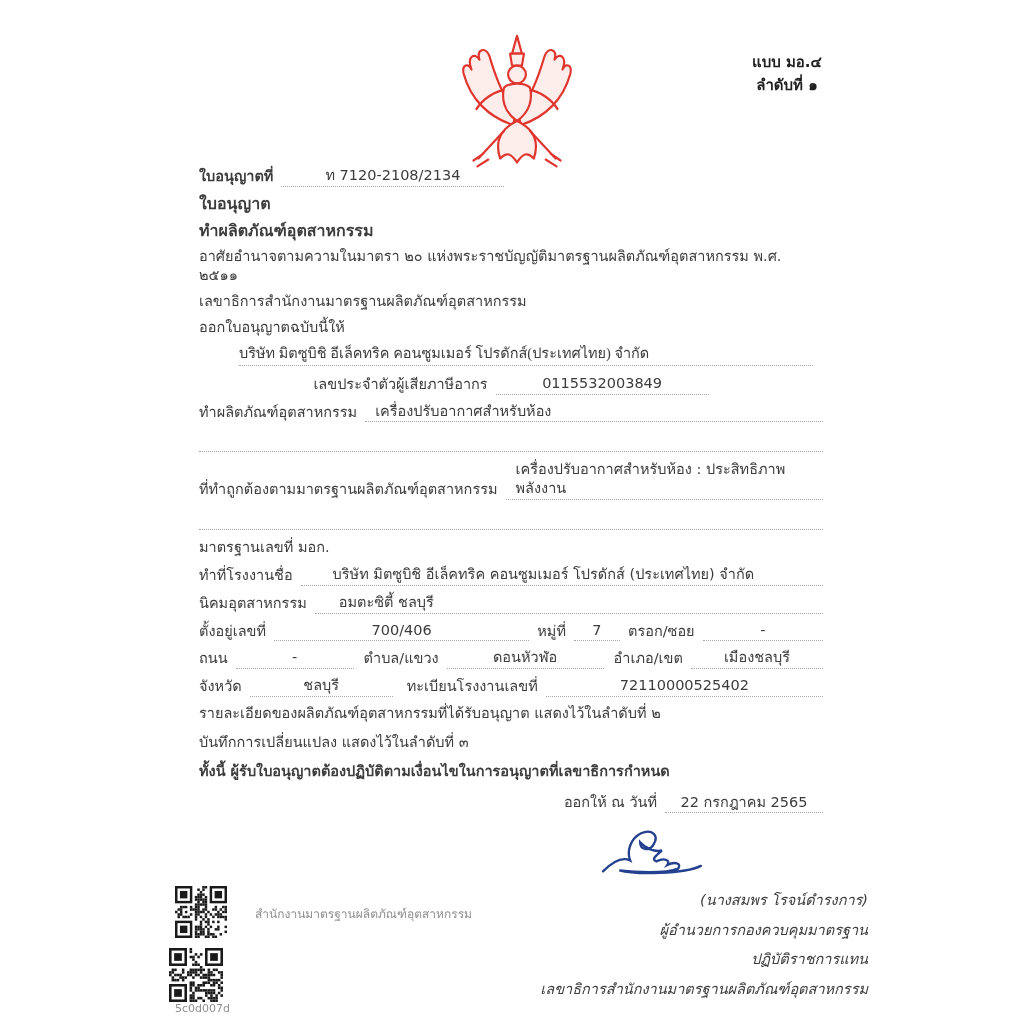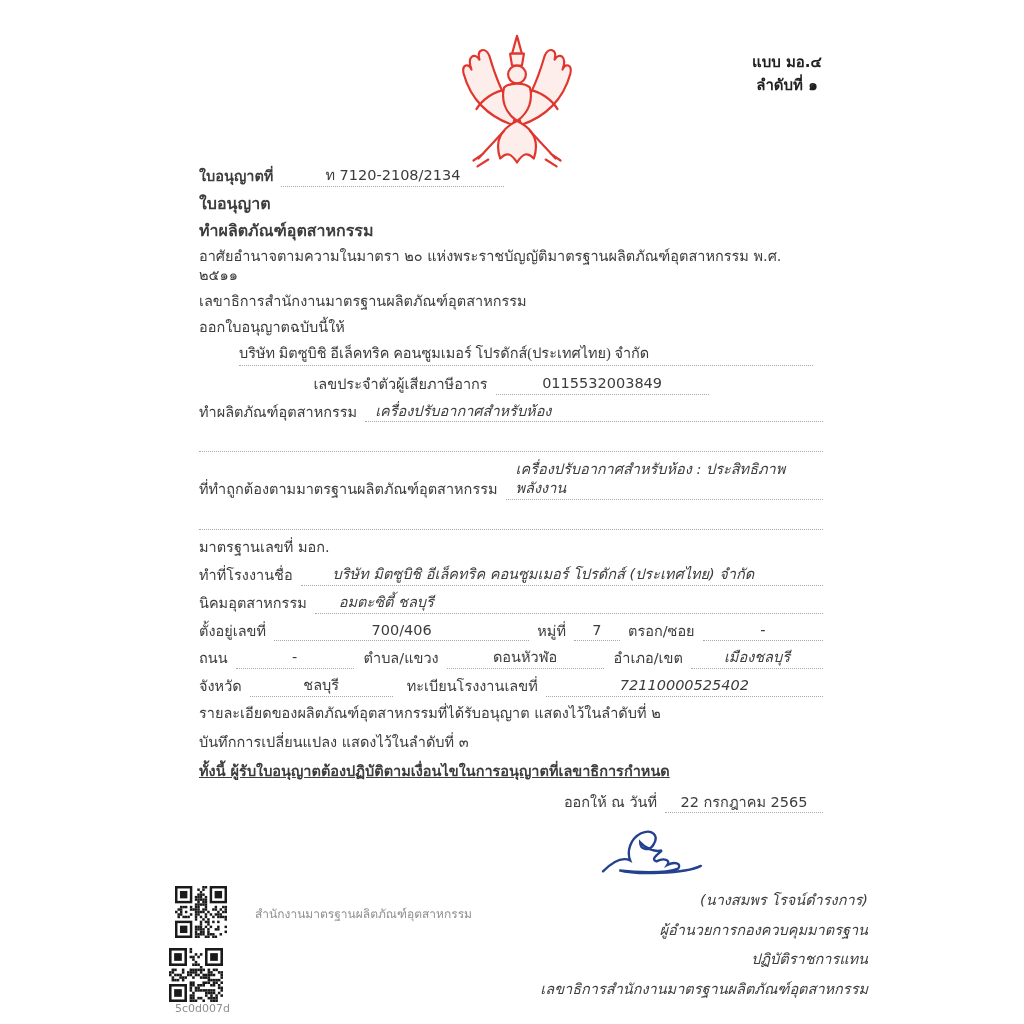--- a/index.html
+++ b/index.html
@@ -12,29 +12,29 @@
   .center{text-align:left;}
   
   .corner{position:absolute;top:44px;left:752px;font-weight:bold;color:#1f1f1f;
           font-size:15px;line-height:1.55;text-align:center;margin-top:7px;}
   
   .emblem{position:absolute;top:28px;left:432px;width:170px;height:178px;}
   
   .doc{position:absolute;left:199px;top:166px;width:624px;line-height:1.3;}
   .row{display:flex;align-items:flex-end;margin-bottom:7px;}
   .cell{border-bottom:1px dotted var(--dots,#a8a8a8);text-align:center;padding:0 4px 1px 4px;}
-  .fill{flex:1;font-style:italic;}
+  .fill{flex:1;}
   .lbl{white-space:nowrap;padding-bottom:1px;padding-right:8px;}
   .valL{text-align:left;padding-left:10px;}
   .titleline{font-weight:bold;font-size:16px;margin:2px 0 6px 0;}
   .pre{margin-bottom:7px;}
   .licensee{border-bottom:1px dotted var(--dots,#a8a8a8);margin:0 10px 8px 40px;padding-bottom:2px;font-family:Liberation Serif, serif;}
   .blankline{border-bottom:1px dotted var(--dots,#a8a8a8);height:22px;margin-bottom:8px;}
   .note{margin:4px 0 10px 0;}
-  .cond{font-weight:bold;margin:10px 0 12px 0;text-decoration:underline;}
+  .cond{font-weight:bold;margin:10px 0 12px 0;}
   .issued{display:flex;justify-content:flex-end;margin-top:4px;}
   
   .sigblock{position:absolute;left:538px;top:826px;width:330px;text-align:right;line-height:2.05;font-style:italic;}
   .sigimg{display:block;margin:0 auto 2px auto;transform:translateX(-42px);}
   
   .qr1{position:absolute;left:175px;top:886px;width:52px;height:52px;}
   .qr2{position:absolute;left:169px;top:948px;width:54px;height:54px;}
   .qrcap1{position:absolute;left:255px;top:904px;font-size:12px;color:var(--cap,#8f8f8f);}
   .qrcap2{position:absolute;left:175px;top:1002px;font-size:11px;color:var(--cap,#9a9a9a);}
 </style>

